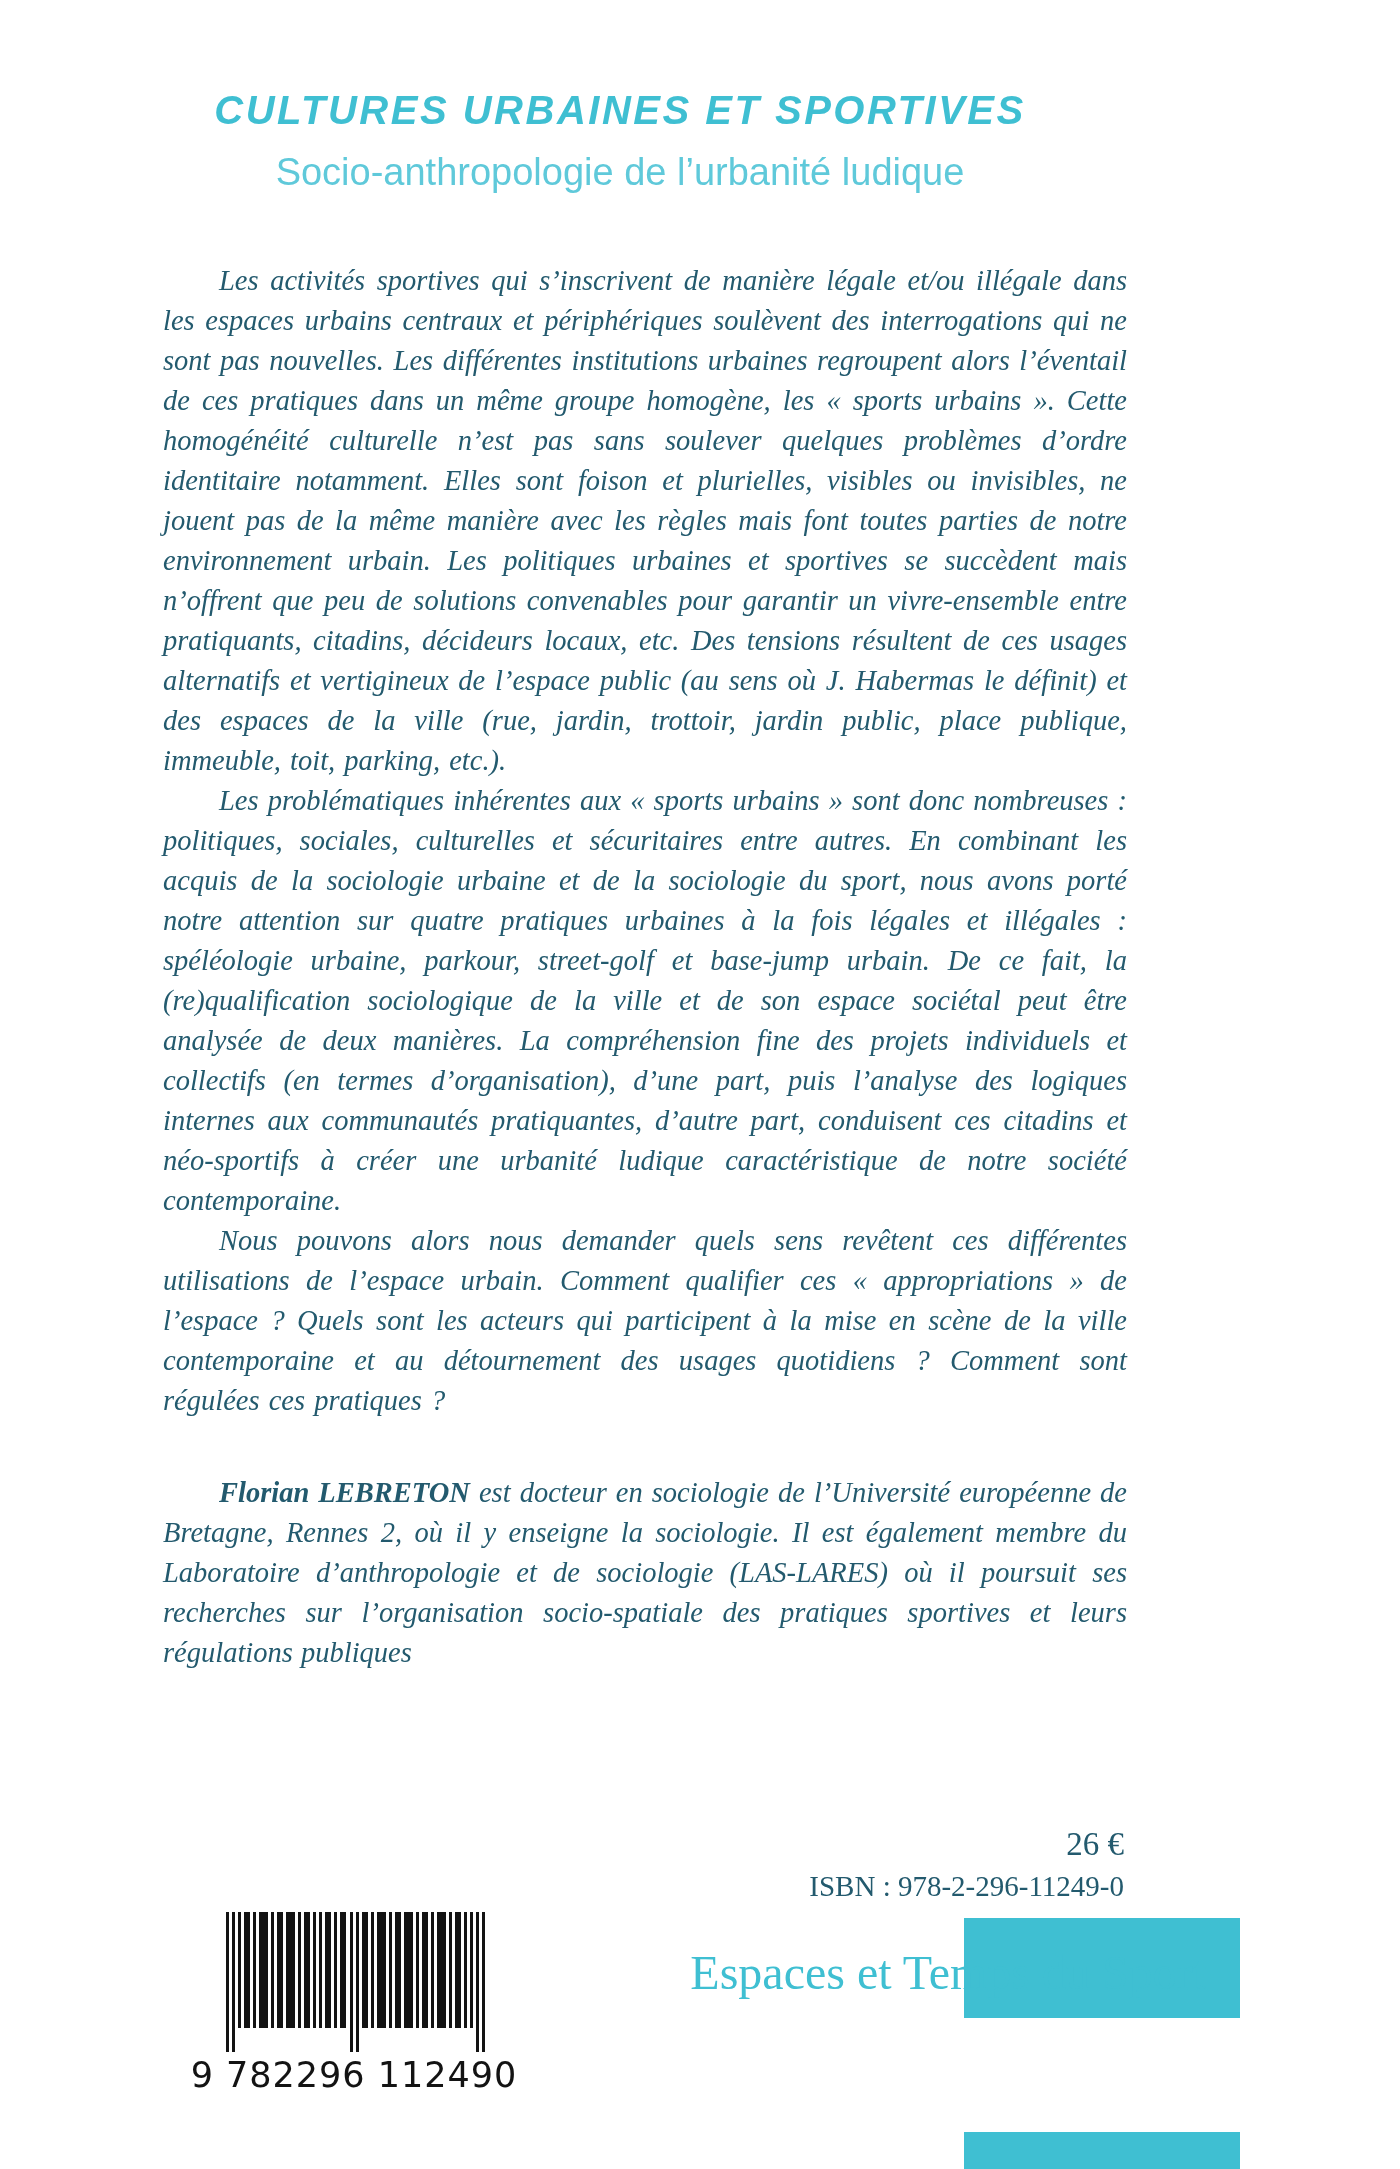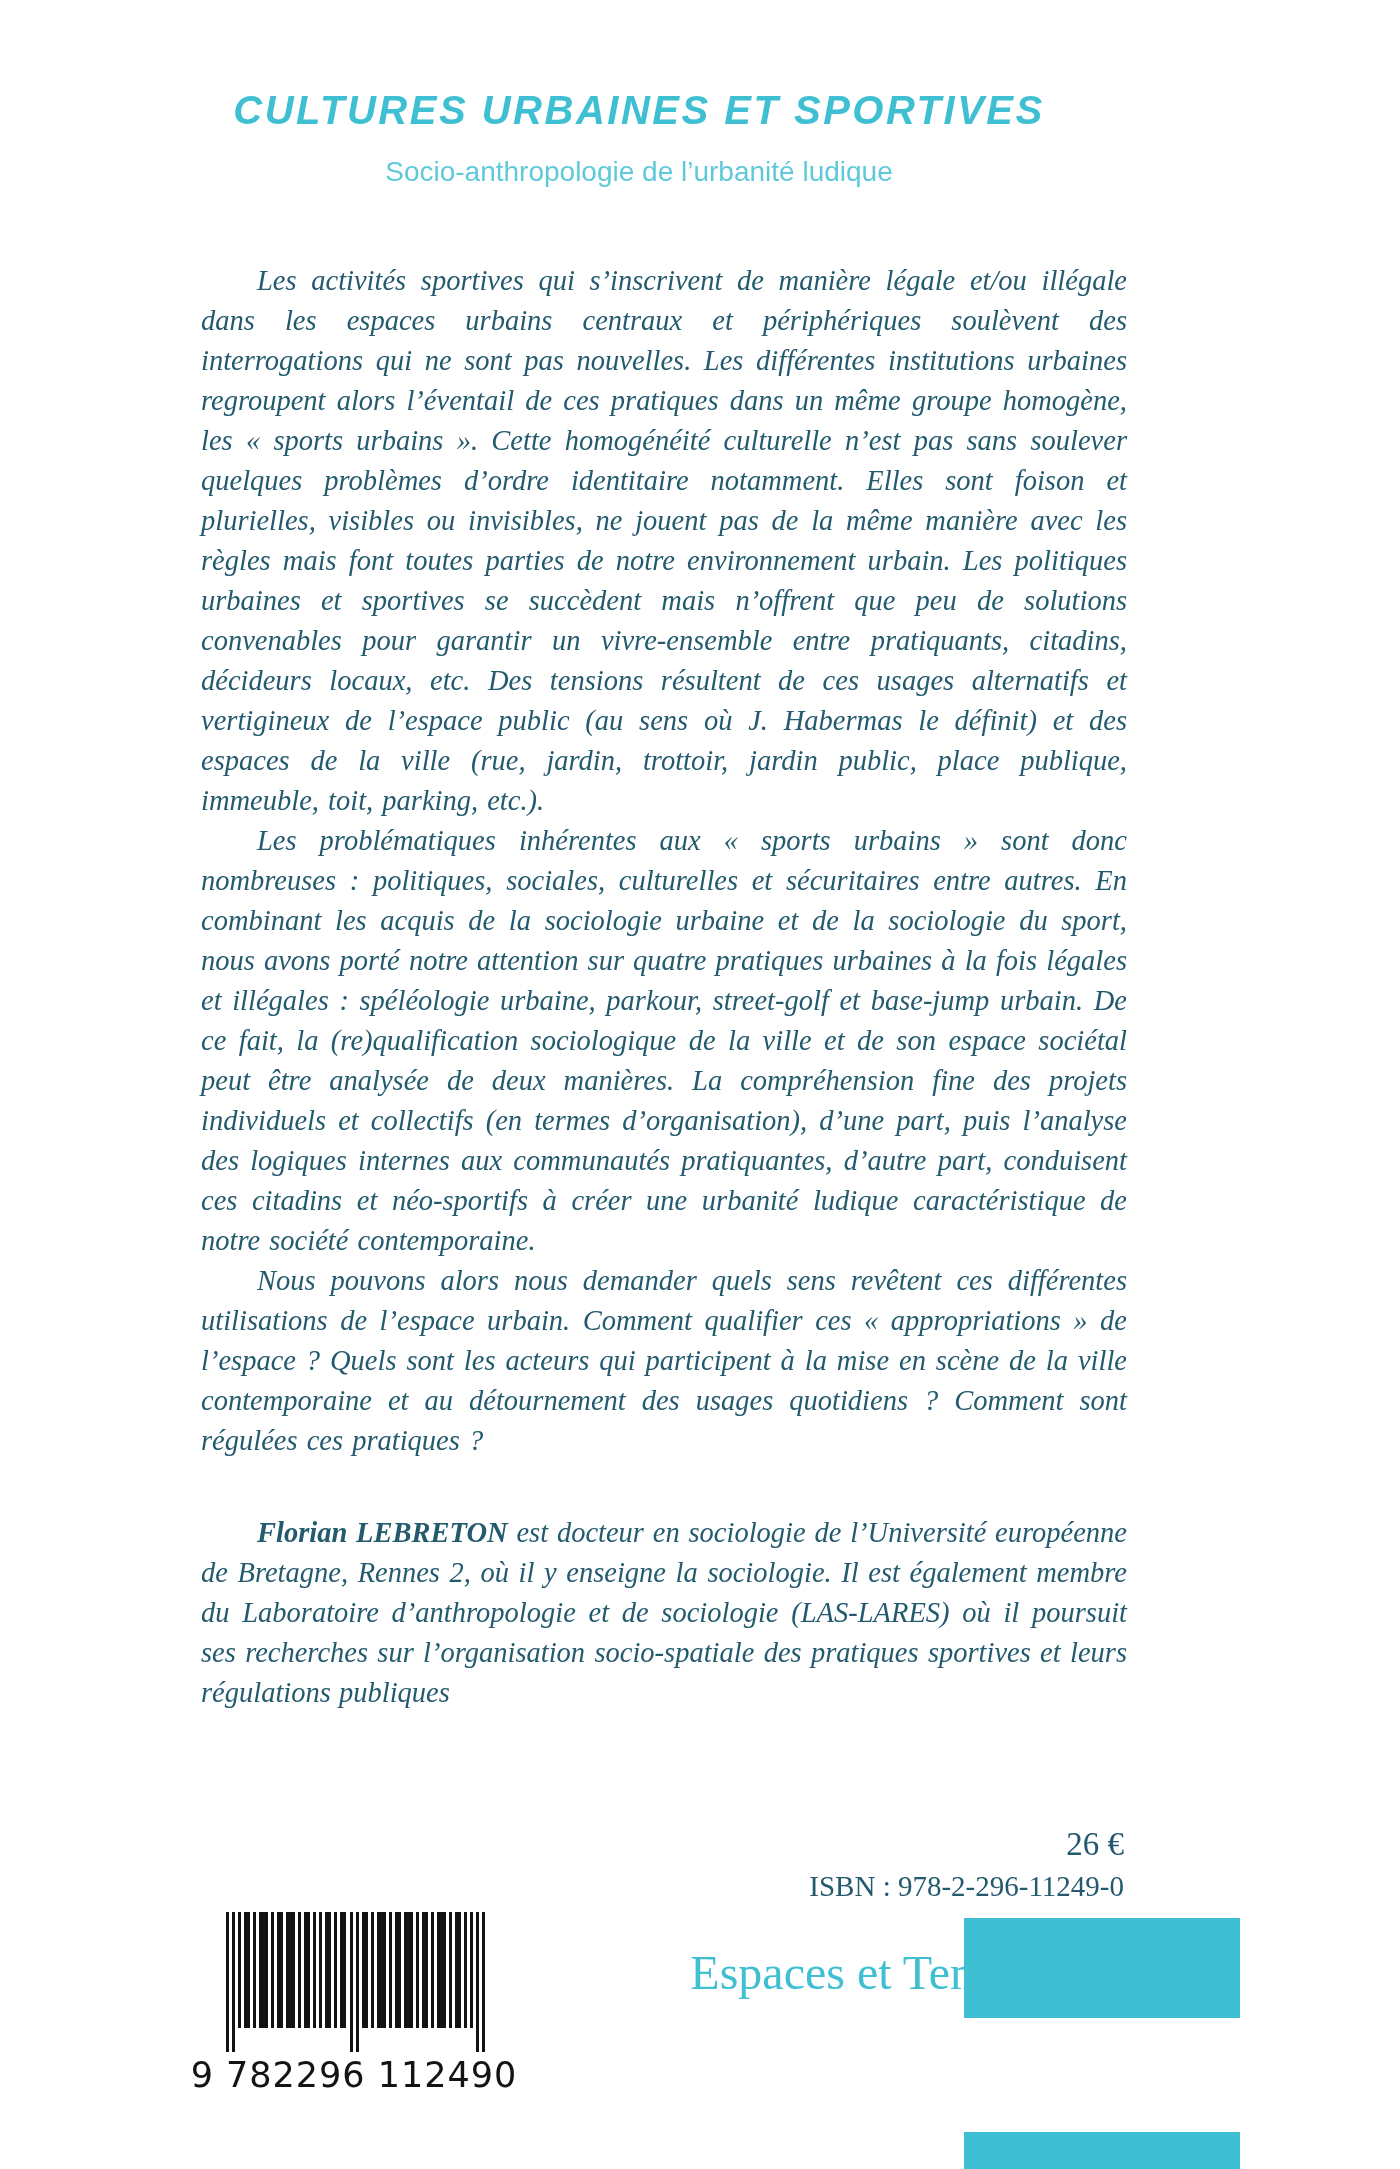--- a/index.html
+++ b/index.html
@@ -10,36 +10,35 @@
   }
   *{box-sizing:border-box;}
   html,body{margin:0;padding:0;background:#ffffff;}
   .page{
     position:relative;
     width:1240px;height:2169px;
     background:#ffffff;
     overflow:hidden;
     font-family:"Liberation Serif", serif;
     color:var(--ink);
-    padding-left:38px;
   }
   
   .header{padding-top:84px;text-align:center;}
   .title-line{
     font-family:"Liberation Sans", sans-serif;
     font-weight:700;font-style:italic;
     font-size:40px;line-height:53px;
     letter-spacing:2.5px;
     color:var(--accent);
   }
   .subtitle{
     margin-top:10px;
     font-family:"Liberation Sans", sans-serif;
     font-weight:400;
-    font-size:28px;line-height:50px;
+    font-size:38px;line-height:50px;
     color:var(--accent-light);
   }
   
   .body-copy{
     margin:64px 113px 0 163px;
     font-style:italic;
   }
   .body-copy p{
     margin:0;
     font-size:28.5px;

